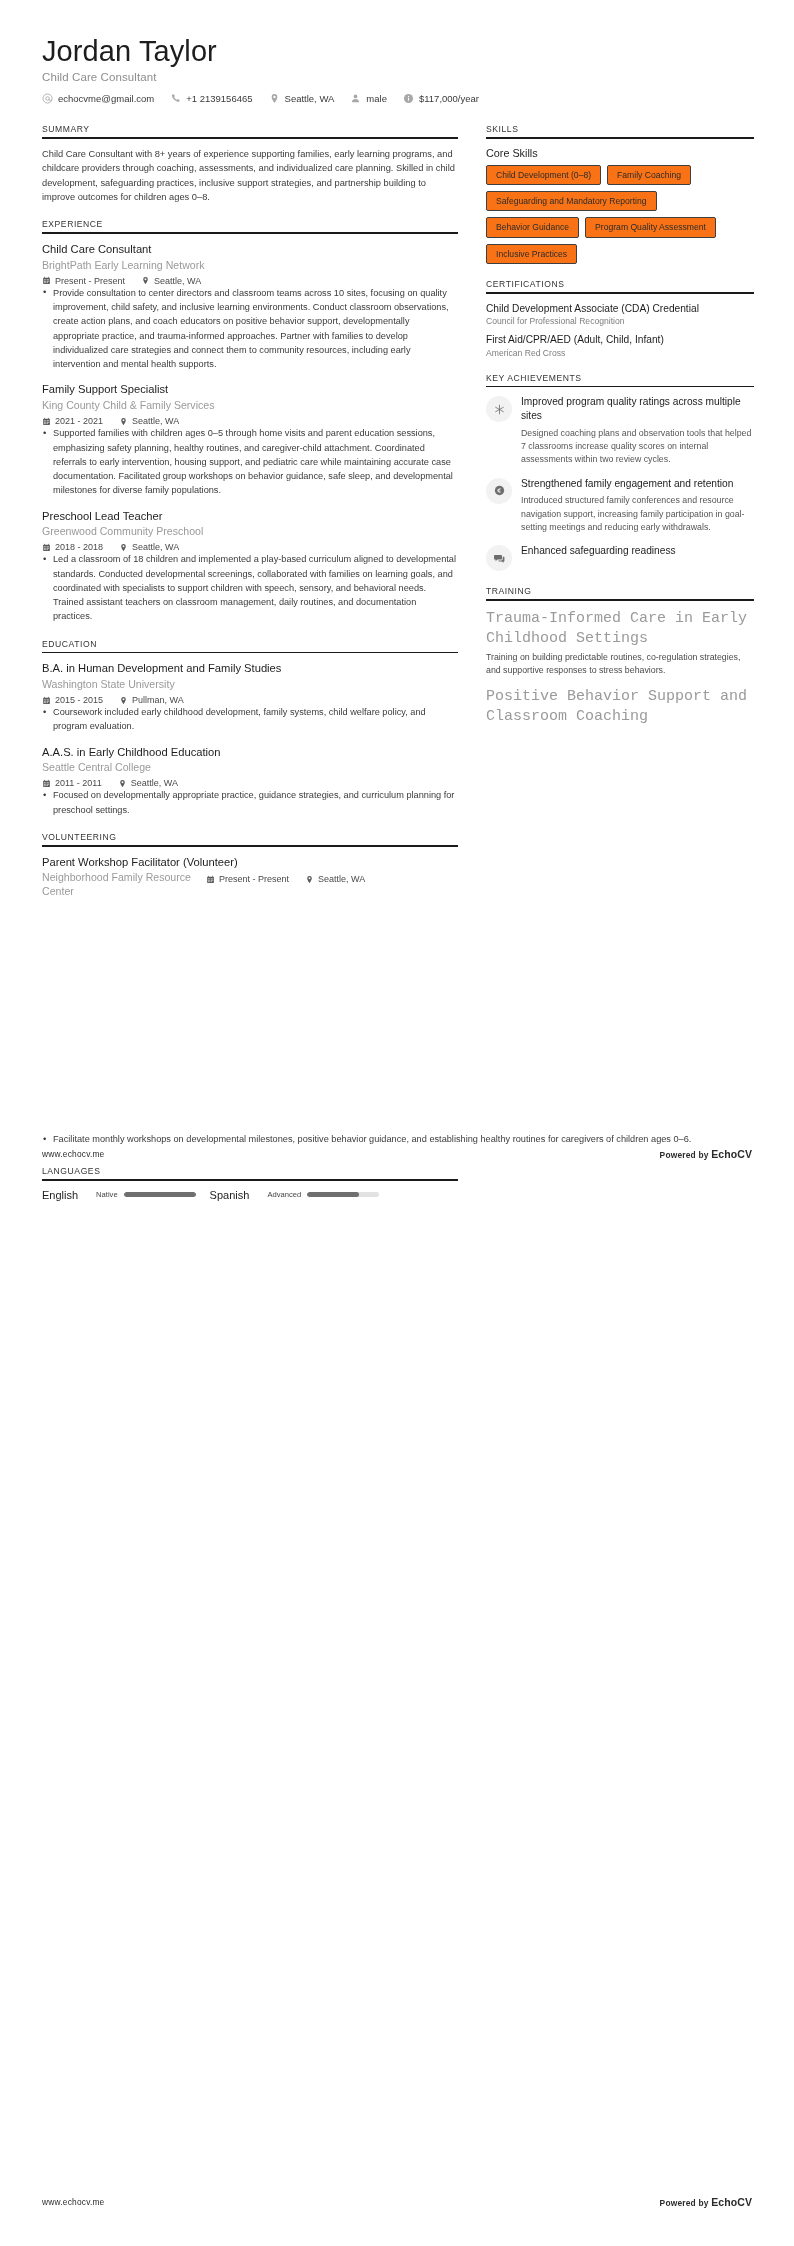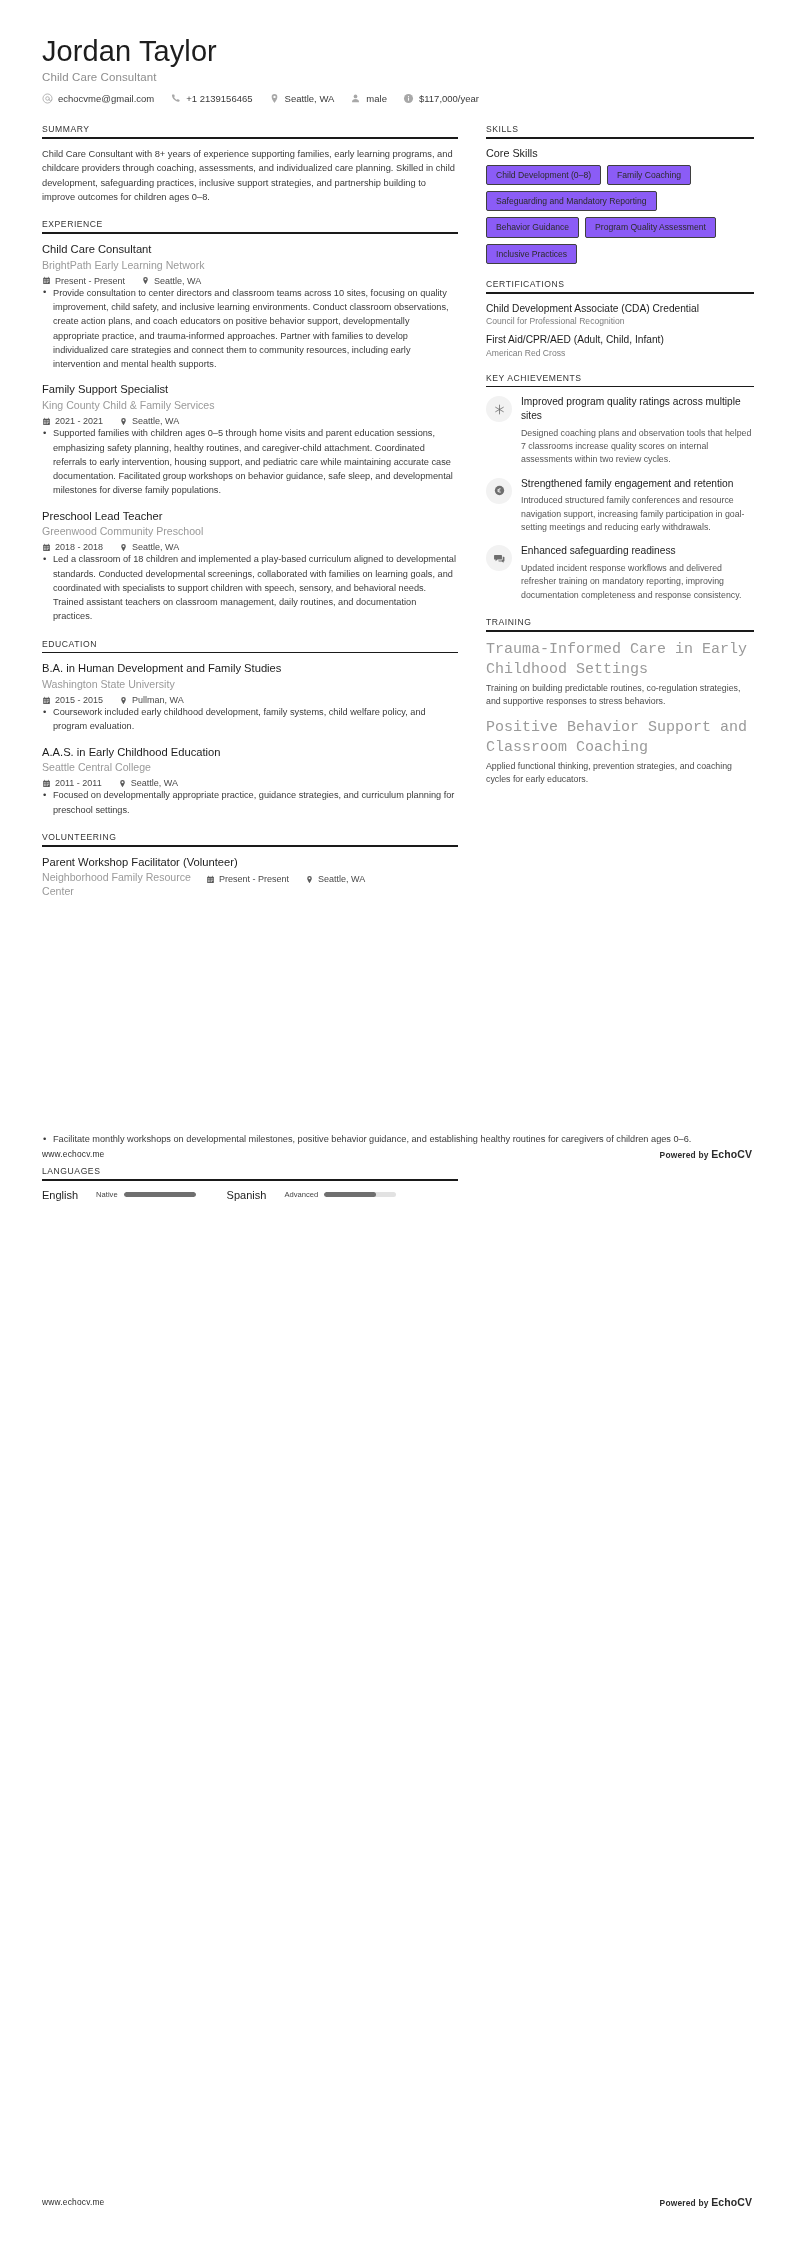--- a/index.html
+++ b/index.html
@@ -158,21 +158,21 @@
     margin-bottom: 6px;
   }
   .chips { display: flex; flex-wrap: wrap; gap: 6px; }
   .chip {
     border: 1px solid #3f3f3f;
     border-radius: 2px;
     padding: 4px 9px;
     font-size: 8.6px;
     color: #2b2b2b;
     line-height: 1.2;
-    background: #8b5cf6;
+    background: #f97316;
   }
 
   
   .cert { margin-bottom: 7px; }
   .cert-name {
     font-size: 10.2px;
     color: #1d1d1d;
     line-height: 1.32;
   }
   .cert-issuer {
@@ -260,21 +260,21 @@
     top: 1132px;
     left: 42px;
     width: 710px;
   }
   .page2 .bullets li { font-size: 9.2px; }
 
   .lang-section { margin-top: 20px; width: 416px; }
   .lang-row {
     display: flex;
     align-items: center;
-    gap: 17px;
+    gap: 0;
     margin-top: 4px;
   }
   .lang-entry {
     display: flex;
     align-items: center;
     margin-right: 14px;
   }
   .lang-name {
     font-size: 11px;
     color: #1d1d1d;
@@ -676,37 +676,35 @@
             </div>
             <div class="ach">
               <div class="ach-icon">
                 <svg viewBox="0 0 20 20" width="13" height="13" fill="currentColor">
                   <path d="M2.6 4.6h10.2c.6 0 1 .5 1 1v5.1c0 .6-.4 1-1 1H6.9L4 14.1v-2.4h-1.4c-.6 0-1-.4-1-1V5.6c0-.5.4-1 1-1z"></path>
                   <path d="M16.6 7.2h-1.6v3.6c0 1.2-1 2.2-2.2 2.2H8.2v.5c0 .6.4 1 1 1h4.3l2.7 2v-2h.4c.6 0 1-.4 1-1V8.2c0-.5-.4-1-1-1z"></path>
                 </svg>
               </div>
               <div class="ach-body">
                 <div class="ach-title">Enhanced safeguarding readiness</div>
-                <div class="ach-desc">Updated incident response workflows and delivered refresher training on mandatory reporting, improving documentation completeness and response consistency.</div>
               </div>
             </div>
           </div>
       </div>
 
       <div class="section">
         <div class="section-title">TRAINING</div>
         <div class="section-rule"></div>
         <div id="train-list">
             <div class="train">
               <div class="train-title">Trauma-Informed Care in Early Childhood Settings</div>
               <div class="train-desc">Training on building predictable routines, co-regulation strategies, and supportive responses to stress behaviors.</div>
             </div>
             <div class="train">
               <div class="train-title">Positive Behavior Support and Classroom Coaching</div>
-              <div class="train-desc">Applied functional thinking, prevention strategies, and coaching cycles for early educators.</div>
             </div>
           </div>
       </div>
 
     </div>
   </div>
 
   <div class="footer" id="footer-1">
     <div class="footer-url">www.echocv.me</div>
     <div class="footer-brand">

